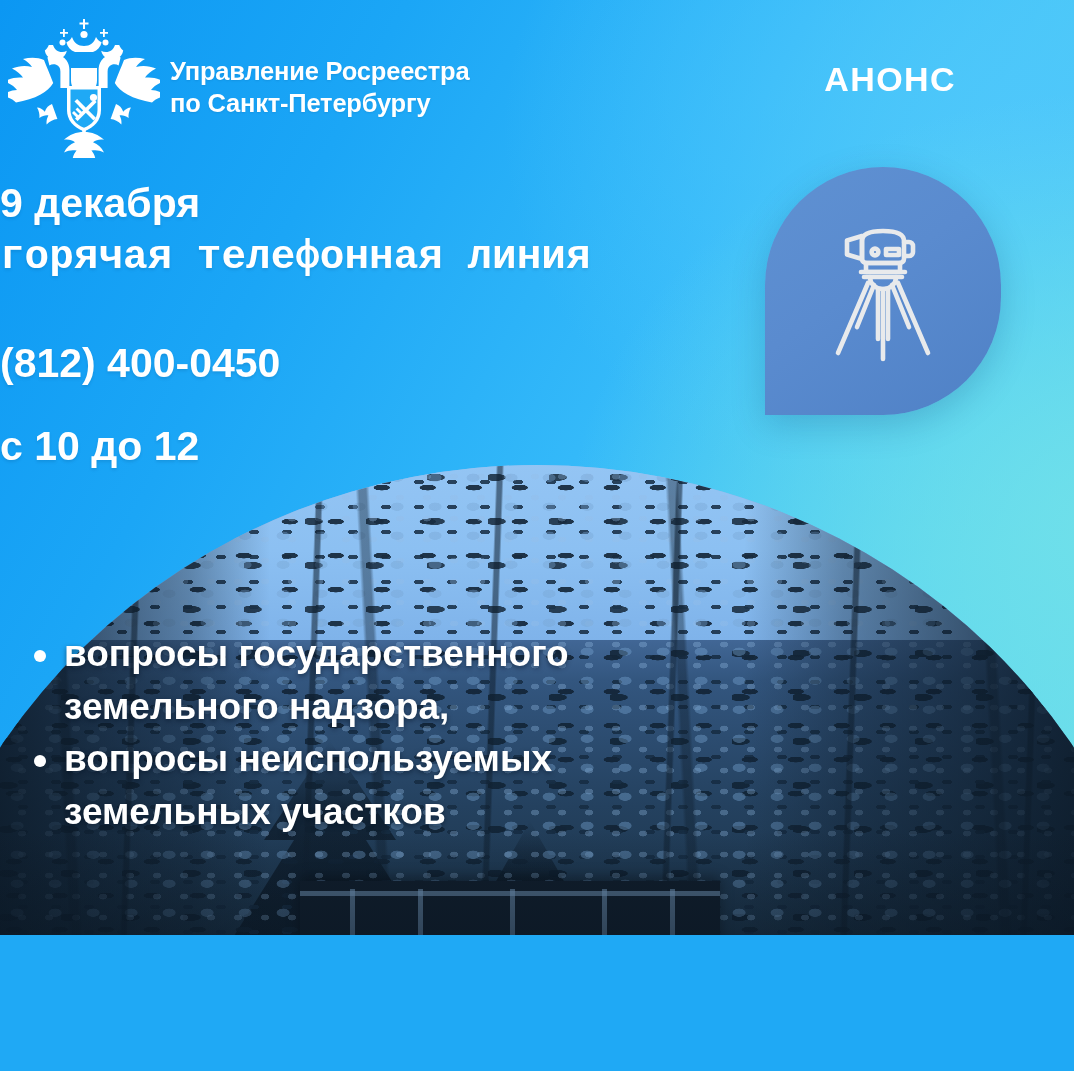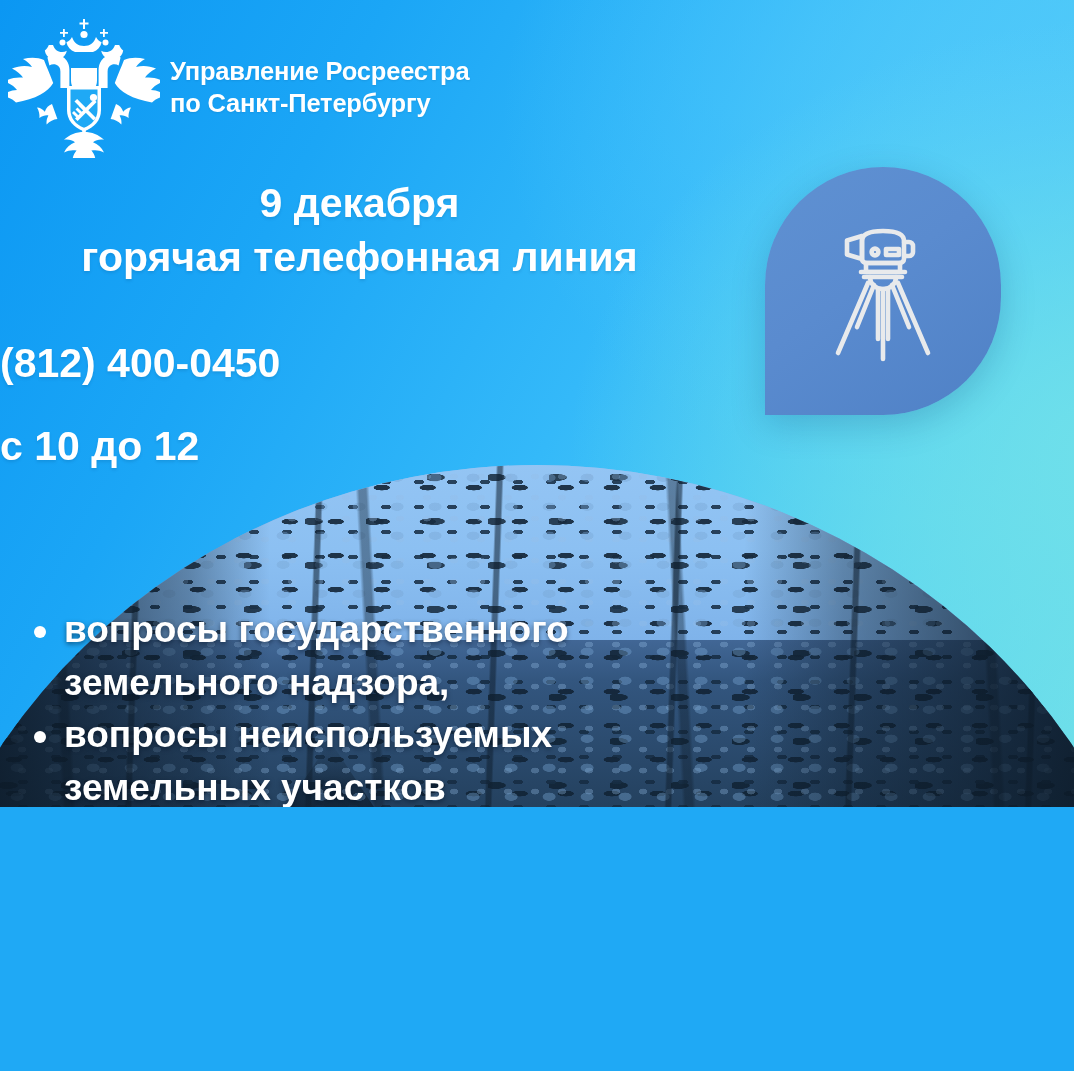--- a/index.html
+++ b/index.html
@@ -7,21 +7,21 @@
   html,body { width:1074px; height:1071px; }
   body {
     font-family:"Liberation Sans", sans-serif;
     overflow:hidden;
     background:#1fa9f5;
   }
 
   #poster {
     position:relative;
     width:1074px;
-    height:807px;
+    height:935px;
     overflow:hidden;
     background:
       radial-gradient(ellipse 900px 700px at 105% 56%, #6fe0ea 0%, rgba(111,224,234,0) 62%),
       radial-gradient(ellipse 800px 620px at 96% 14%, #4ec7fb 0%, rgba(78,199,251,0) 66%),
       linear-gradient(118deg, #0b97f3 0%, #1ba6f6 26%, #34b9f9 52%, #56d2f1 78%, #6fdfe9 100%);
   }
 
   
   .logo-block {
     position:absolute;
@@ -62,29 +62,28 @@
     display:flex;
     align-items:center;
     justify-content:center;
   }
   .badge svg { width:130px; height:152px; display:block; }
 
   
   .headline {
     position:absolute;
     left:0; right:355px; top:176px;
-    text-align:center;
     color:#ffffff;
     font-weight:bold;
     font-size:41px;
     line-height:1.32;
     text-shadow:0 2px 3px rgba(0,70,120,.16);
   }
   .headline .l1 { display:block; }
-  .headline .l2 { display:block; }
+  .headline .l2 { display:block;font-family:Liberation Mono, monospace; }
 
   .phone-block {
     position:absolute;
     left:0; right:345px; top:336px;
     color:#ffffff;
     font-weight:bold;
     font-size:41px;
     line-height:1.34;
     text-shadow:0 2px 3px rgba(0,70,120,.16);
   }
@@ -177,21 +176,21 @@
   .building .mullion-v { top:8px; bottom:0; width:5px; }
   .building .mullion-h { left:0; right:0; height:5px; }
   .ground-shade {
     position:absolute; left:0; right:0; bottom:0; height:240px;
     background:linear-gradient(180deg, rgba(10,22,34,0) 0%, rgba(9,20,32,.55) 60%, rgba(8,18,28,.8) 100%);
   }
 
   
   .bullets {
     position:absolute;
-    left:34px; top:604px;
+    left:34px; top:628px;
     width:800px;
     color:#ffffff;
     font-weight:bold;
     font-size:37px;
     line-height:1.42;
     text-shadow:0 2px 5px rgba(0,16,34,.55);
   }
   .bullet-row {
     display:flex;
     align-items:flex-start;
@@ -254,20 +253,21 @@
 
           <path d="M76 116c-8 0-14.6 2.6-20 7.8 4.4-.6 8 .2 11 2.4-5 2-8.6 5.4-11 10.2 4.6-2.2 8.8-2.8 12.6-1.8-2.6 3-4 6.4-4.2 10.2h23.2c-.2-3.8-1.6-7.2-4.2-10.2 3.8-1 8-0.4 12.6 1.8-2.4-4.8-6-8.2-11-10.2 3-2.2 6.6-3 11-2.4-5.4-5.2-12-7.8-20-7.8z"></path>
           <path d="M74.2 112h3.6v12h-3.6z"></path>
         </g>
       </svg>
     </span>
     <div class="logo-text">Управление Росреестра
 по Санкт-Петербургу</div>
   </div>
 
+  <div class="announce-label">АНОНС</div>
 
   <div class="badge">
     <span>
       <svg viewBox="0 0 130 152" aria-hidden="true">
         <g fill="none" stroke="#e8eaec" stroke-width="4.6" stroke-linecap="round" stroke-linejoin="round">
 
           <path d="M29 25.5 L44 21 L44 44 L29 39.5 Z"></path>
 
           <path d="M44 26c0-6 6.5-10 21-10s21 4 21 10v18c0 2.5-2 4-5 4H49c-3 0-5-1.5-5-4z"></path>
 

